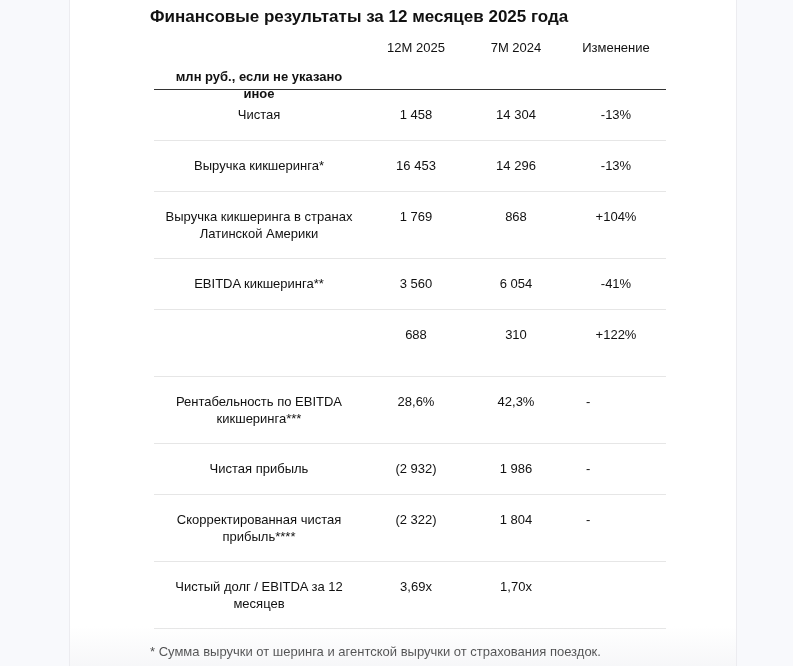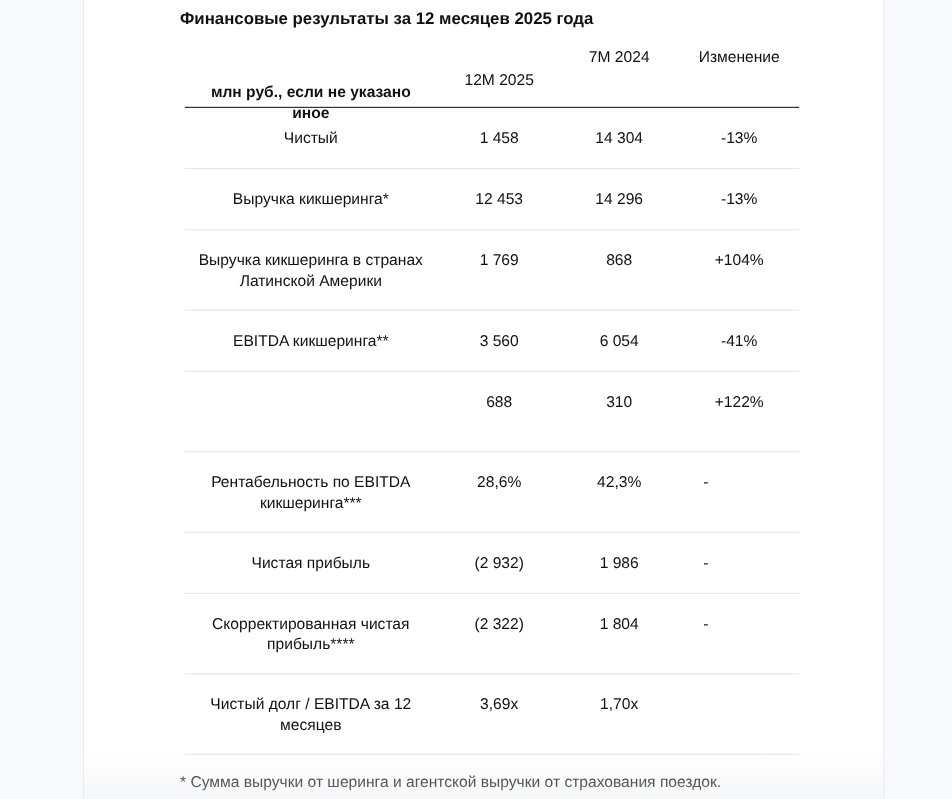--- a/index.html
+++ b/index.html
@@ -15,21 +15,21 @@
       border-left: 1px solid #ececf0;
       border-right: 1px solid #ececf0;
     }
     .fade {
       position: absolute; left: 0; right: 0; bottom: 0; height: 40px;
       background: linear-gradient(to bottom, rgba(240,241,245,0) 0%, rgba(236,237,241,0.45) 100%);
       pointer-events: none;
     }
     .title {
       position: absolute; left: 80px; top: 7px;
-      font-size: 14px; font-weight: bold; color: #111;
+      font-size: 17px; font-weight: bold; color: #111;
     }
     .tbl {
       position: absolute; left: 84px; top: 0; width: 512px;
     }
     .hdr {
       position: absolute; left: 0; top: 39px; width: 512px; height: 50px;
       border-bottom: 1.5px solid #333;
     }
     .cell {
       position: absolute; font-size: 13px; text-align: center; line-height: 16.5px;
@@ -50,34 +50,34 @@
   </style>
 </head>
 <body>
 
 <div class="panel">
   <div class="title">Финансовые результаты за 12 месяцев 2025 года</div>
 
   <div class="tbl">
     <div class="hdr">
       <div class="cell c0" style="top:1px;margin-top:29px;">млн руб., если не указано иное</div>
-      <div class="cell c1" style="top:1px;margin-top:19px;">12M 2025</div>
+      <div class="cell c1" style="top:1px;">12M 2025</div>
       <div class="cell c2" style="top:1px;">7M 2024</div>
       <div class="cell c3" style="top:1px;">Изменение</div>
     </div>
 
     <div class="row" style="top:90px;height:50px;">
-      <div class="cell c0">Чистый</div>
+      <div class="cell c0">Чистая</div>
       <div class="cell c1">1 458</div>
       <div class="cell c2">14 304</div>
       <div class="cell c3">-13%</div>
     </div>
     <div class="row" style="top:141px;height:50px;">
       <div class="cell c0">Выручка кикшеринга*</div>
-      <div class="cell c1">12 453</div>
+      <div class="cell c1">16 453</div>
       <div class="cell c2">14 296</div>
       <div class="cell c3">-13%</div>
     </div>
     <div class="row" style="top:192px;height:66px;text-decoration:underline;">
       <div class="cell c0">Выручка кикшеринга в странах Латинской Америки</div>
       <div class="cell c1">1 769</div>
       <div class="cell c2">868</div>
       <div class="cell c3">+104%</div>
     </div>
     <div class="row" style="top:259px;height:50px;">

